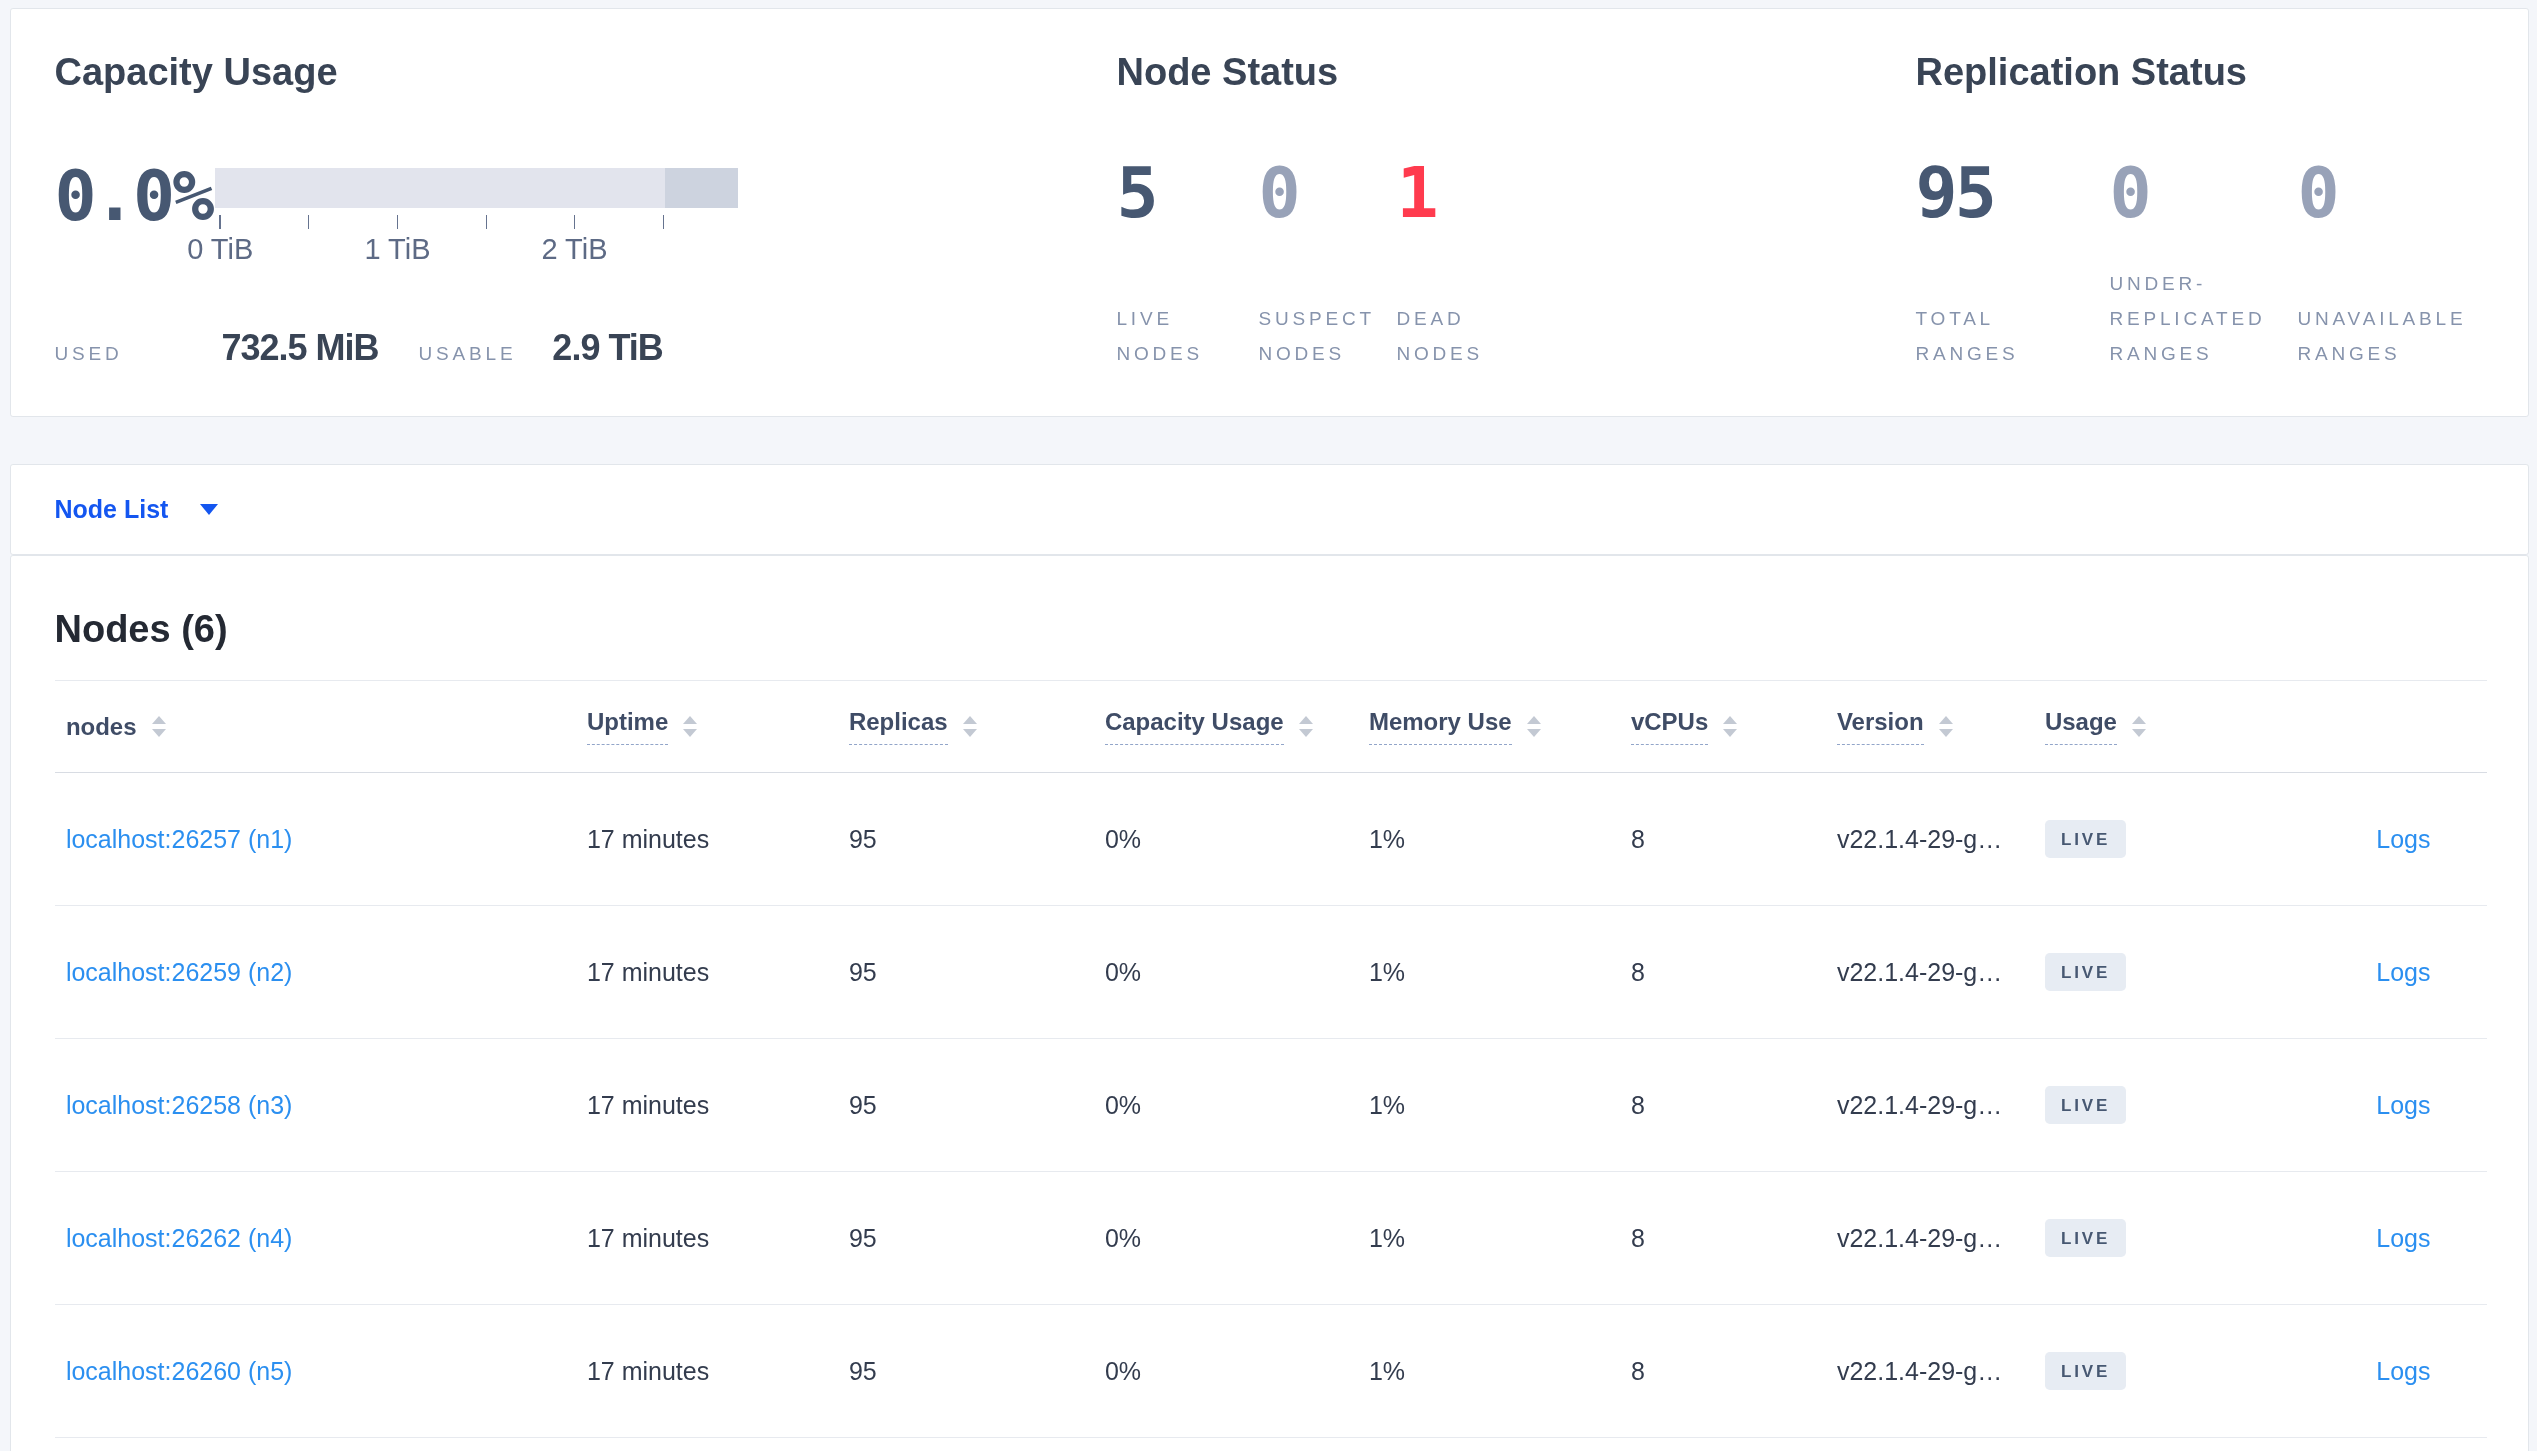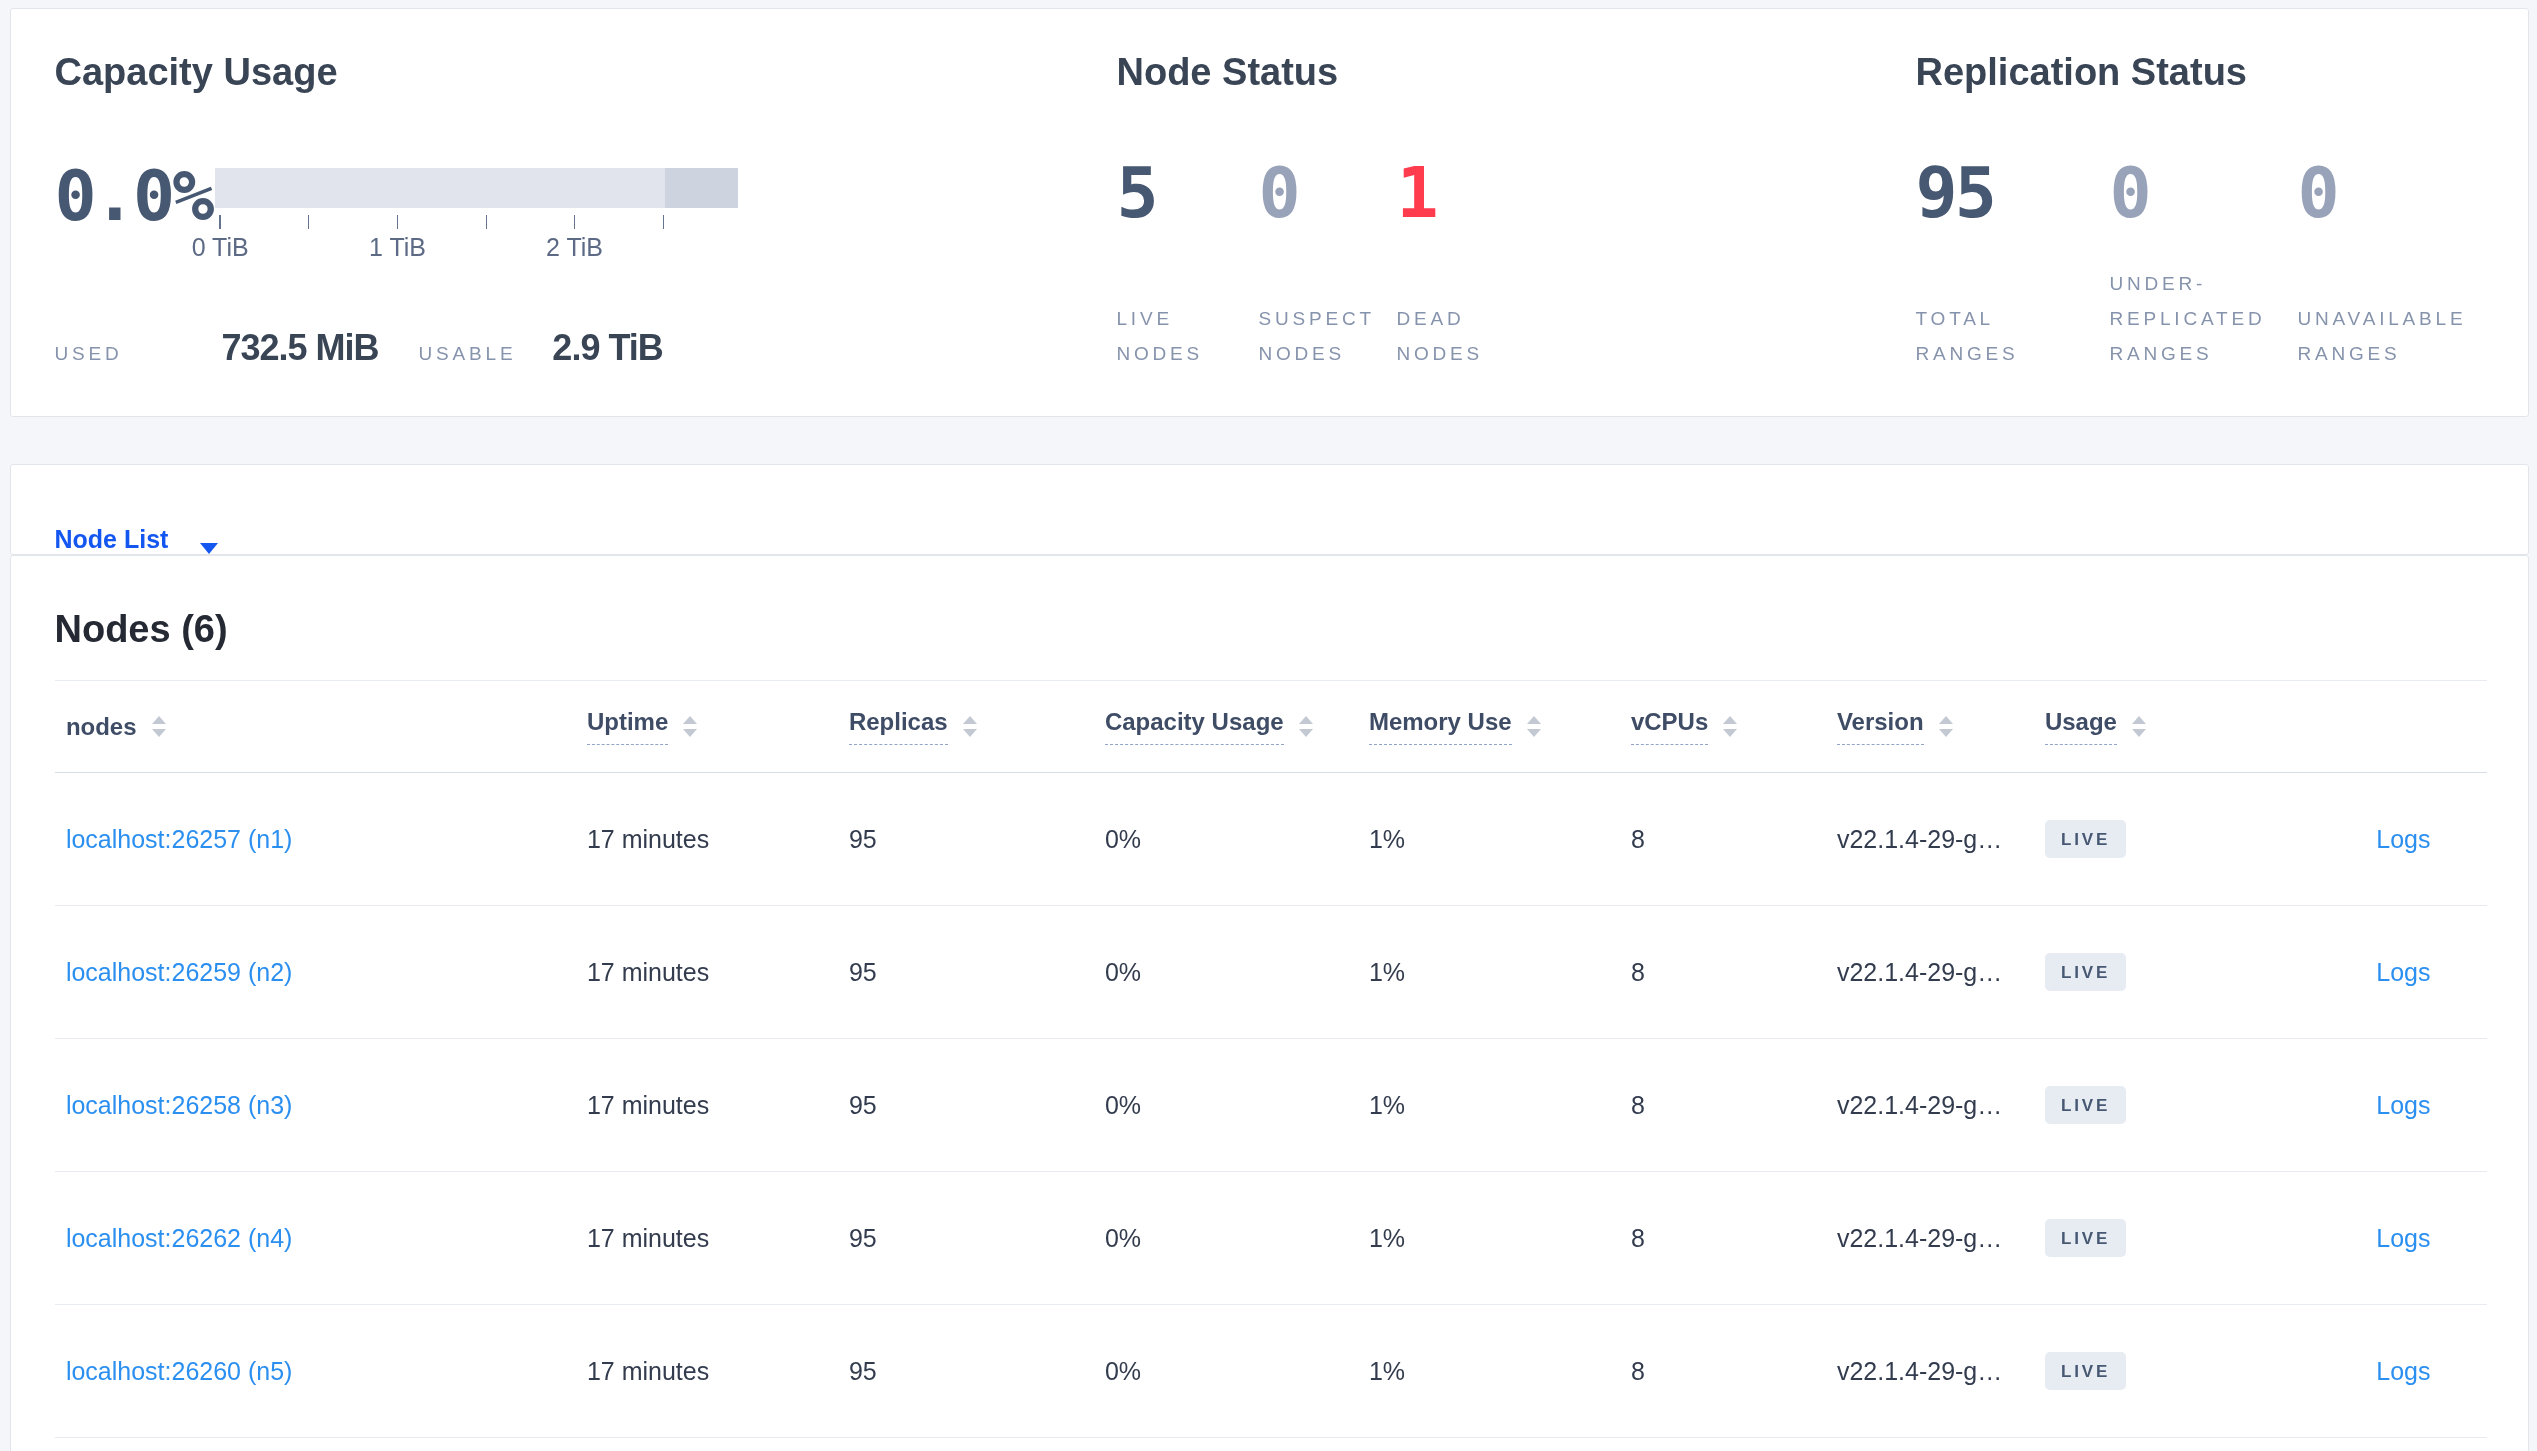--- a/index.html
+++ b/index.html
@@ -49,41 +49,41 @@
 
   
   .cap-percent { position:absolute; top:152px; left:0; }
   .bar-wrap { position:absolute; left:160px; top:159px; width:523px; height:105px; }
   .bar { display:flex; width:523px; height:40px; }
   .bar-light { width:450px; background:#e2e4ed; }
   .bar-dark  { width:73px;  background:#cdd3df; }
   .axis-tick { position:absolute; top:47px; width:1.9px; height:14.3px; background:#66738f; }
   .tick-label {
     position:absolute; top:65px; transform:translateX(-50%);
-    font-size:25px; color:#5d6a85; white-space:nowrap;
+    font-size:29px; color:#5d6a85; white-space:nowrap;
   }
   .cap-stats {
     position:absolute; top:318px; left:0;
     display:flex; align-items:baseline; white-space:nowrap;
   }
   .cap-label {
     font-size:19px; letter-spacing:3.8px; color:#8693ac;
   }
   .cap-value {
     font-size:36px; font-weight:700; color:#394455; letter-spacing:-1px;
     margin-left:99px;
   }
   .cap-value.v2 { margin-left:36px; }
   .cap-label.l2 { margin-left:40px; }
 
   
   .view-bar { top:464px; height:91px; }
   .view-select {
     position:absolute; left:44px; top:0; height:100%;
-    display:flex; align-items:flex-end; gap:32px; cursor:pointer;
+    display:flex; align-items:center; gap:32px; cursor:pointer;
   }
   .view-select span.lbl {
     font-size:25px; font-weight:600; color:#1456f0; white-space:nowrap;
   }
   .caret-down {
     width:0; height:0; display:inline-block;
     border-left:9.5px solid transparent; border-right:9.5px solid transparent;
     border-top:11.4px solid #1456f0;
   }
 

